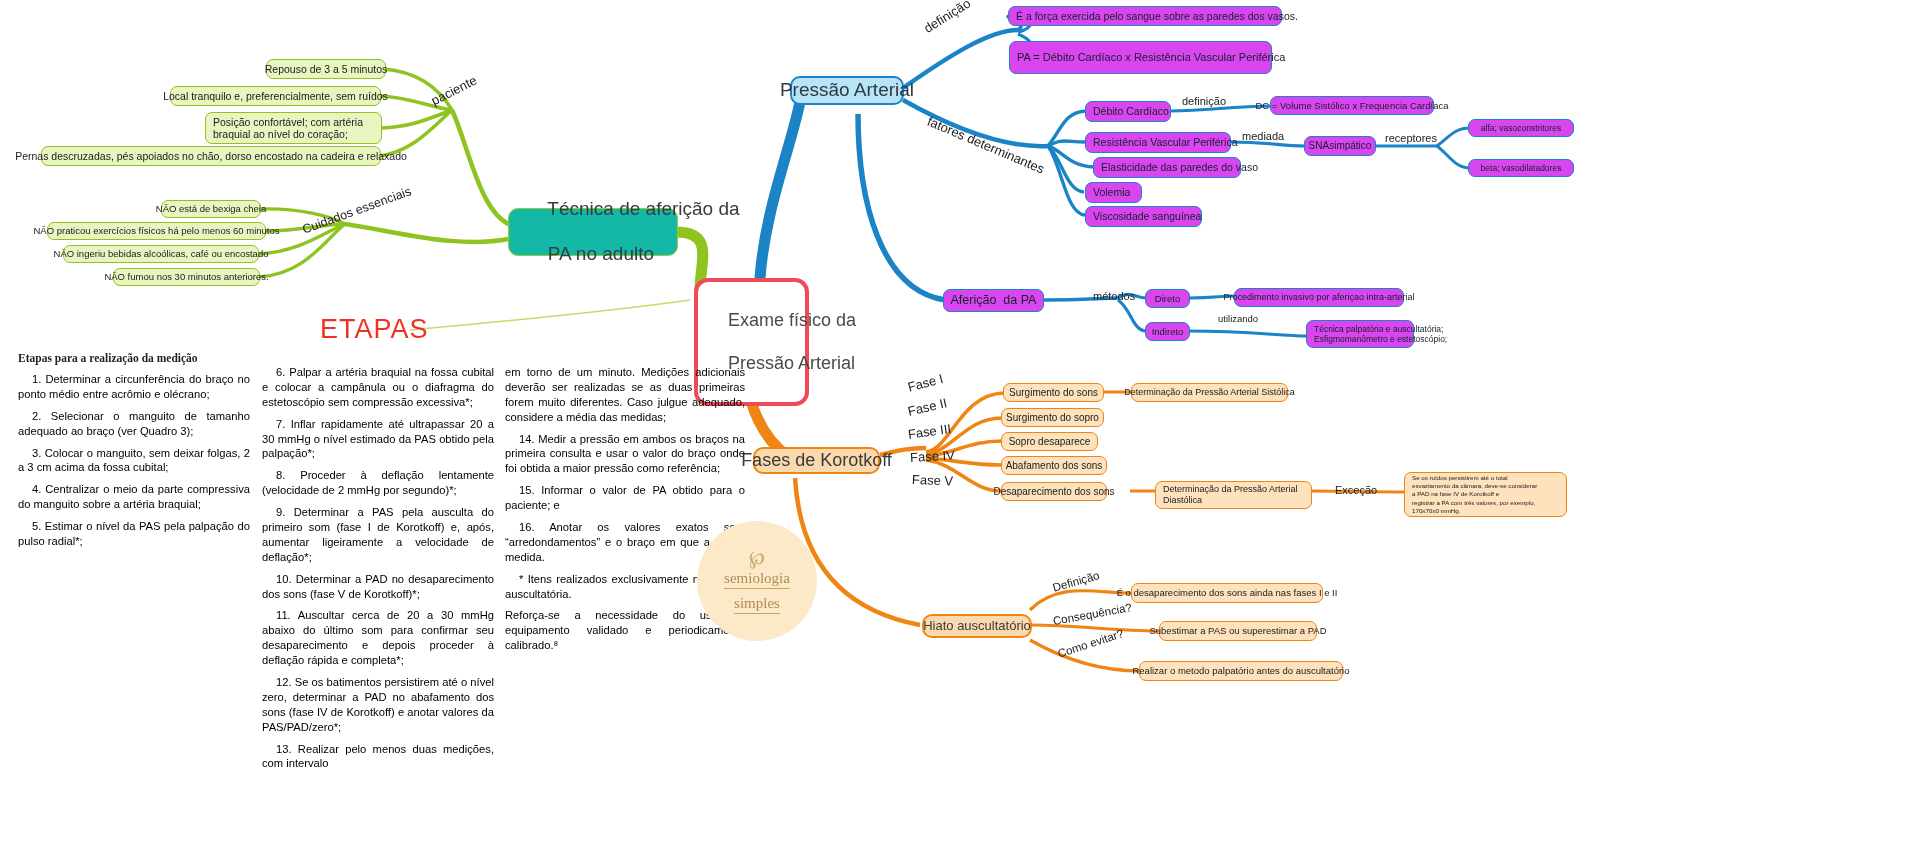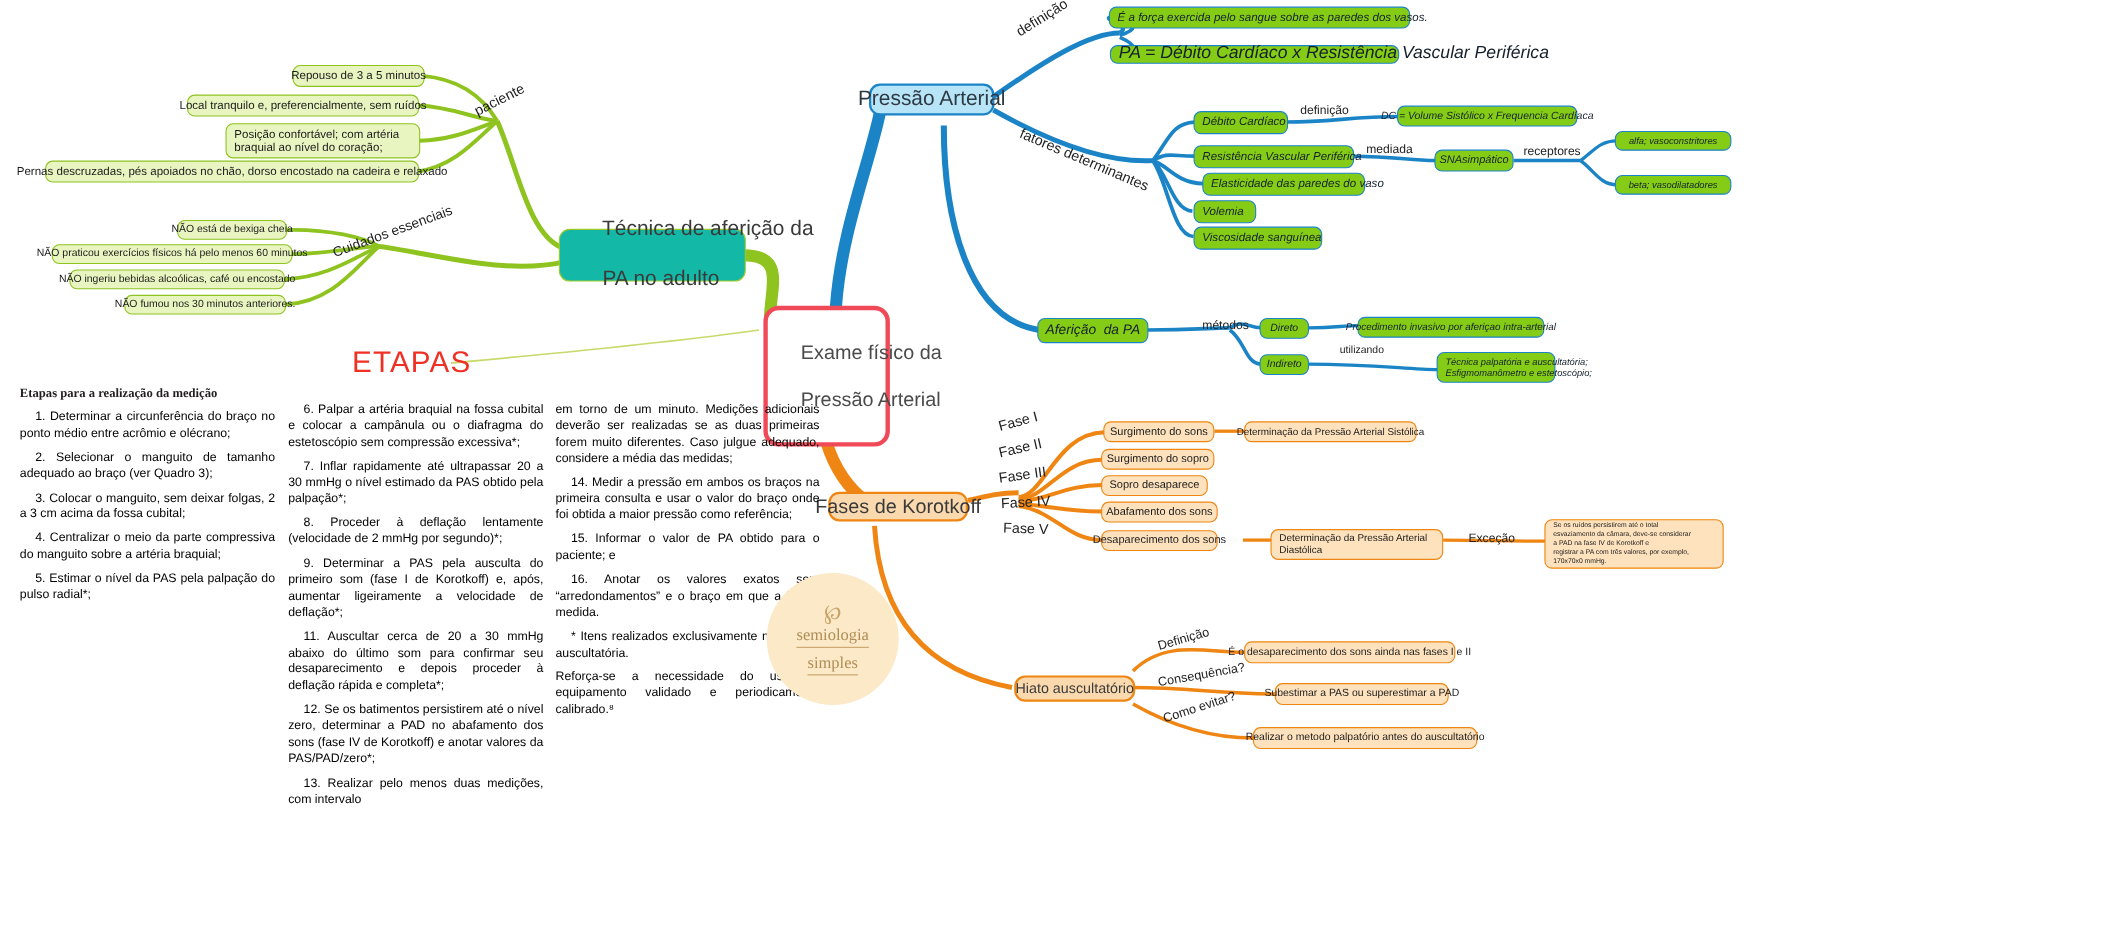--- a/index.html
+++ b/index.html
@@ -11,21 +11,21 @@
   .node{position:absolute;box-sizing:border-box;border-radius:7px;
         display:flex;align-items:center;justify-content:flex-start;
         padding:2px 7px;white-space:pre;line-height:1.18;}
 
   
   .g-node{background:#e9f5c0;border:1.6px solid #8ec320;color:#1b1b1b;}
   .g-root{background:#14b8a6;border:1.9px solid #9ccb2a;color:#3a3a3a;
           font-size:19px;border-radius:10px;}
 
   
-  .b-node{background:#84cc16;border:1.6px solid #1b84c6;color:#15202b;font-style:italic;}
+  .b-node{background:#d946ef;border:1.6px solid #1b84c6;color:#15202b;}
   .b-root{background:#b8e4f8;border:2px solid #1b84c6;color:#2d3a44;font-size:19px;border-radius:10px;}
 
   
   .o-node{background:#fde2bd;border:1.6px solid #ef8512;color:#1b1b1b;}
   .o-root{background:#fbd9ae;border:2px solid #ef8512;color:#3a3a3a;font-size:18px;border-radius:10px;}
 
   
   .center-node{position:absolute;background:#ffffff;border:4px solid #f04a58;
      border-radius:14px;color:#4a4a4a;font-size:18px;line-height:1.2;
      padding:6px 10px;box-sizing:border-box;white-space:pre;}
@@ -151,21 +151,21 @@
   <div class="node g-node" style="left:113px;top:268px;width:147px;height:18px;font-size:9.5px;justify-content:center;">NÃO fumou nos 30 minutos anteriores.</div>
 
   <div class="etapas-title" style="left:320px;top:314px;">ETAPAS</div>
 
   <div class="node b-root" style="left:790px;top:76px;width:114px;height:29px;justify-content:center;">Pressão Arterial</div>
 
   <div class="edge-label" style="left:925px;top:22px;transform:rotate(-32deg);font-size:13px;">definição</div>
   <div class="edge-label" style="left:928px;top:113px;transform:rotate(23deg);font-size:13px;">fatores determinantes</div>
 
   <div class="node b-node" style="left:1008px;top:6px;width:274px;height:20px;font-size:10.5px;">É a força exercida pelo sangue sobre as paredes dos vasos.</div>
-  <div class="node b-node" style="left:1009px;top:41px;width:263px;height:17px;font-size:16px;">PA = Débito Cardíaco x Resistência Vascular Periférica</div>
+  <div class="node b-node" style="left:1009px;top:41px;width:263px;height:33px;font-size:11px;">PA = Débito Cardíaco x Resistência Vascular Periférica</div>
 
   <div class="node b-node" style="left:1085px;top:101px;width:86px;height:21px;font-size:10.5px;">Débito Cardíaco</div>
   <div class="node b-node" style="left:1085px;top:132px;width:146px;height:21px;font-size:10.5px;">Resistência Vascular Periférica</div>
   <div class="node b-node" style="left:1093px;top:157px;width:148px;height:21px;font-size:10.5px;">Elasticidade das paredes do vaso</div>
   <div class="node b-node" style="left:1085px;top:182px;width:57px;height:21px;font-size:10.5px;">Volemia</div>
   <div class="node b-node" style="left:1085px;top:206px;width:117px;height:21px;font-size:10.5px;">Viscosidade sanguínea</div>
 
   <div class="edge-label el-sm" style="left:1182px;top:95px;">definição</div>
   <div class="node b-node" style="left:1270px;top:96px;width:164px;height:19px;font-size:9.5px;justify-content:center;">DC = Volume Sistólico x Frequencia Cardíaca</div>
 
@@ -230,20 +230,21 @@
     <p>3. Colocar o manguito, sem deixar folgas, 2 a 3 cm acima da fossa cubital;</p>
     <p>4. Centralizar o meio da parte compressiva do manguito sobre a artéria braquial;</p>
     <p>5. Estimar o nível da PAS pela palpação do pulso radial*;</p>
   </div>
 
   <div class="art-col" style="left:262px;top:365px;width:232px;">
     <p>6. Palpar a artéria braquial na fossa cubital e colocar a campânula ou o diafragma do estetoscópio sem compressão excessiva*;</p>
     <p>7. Inflar rapidamente até ultrapassar 20 a 30 mmHg o nível estimado da PAS obtido pela palpação*;</p>
     <p>8. Proceder à deflação lentamente (velocidade de 2 mmHg por segundo)*;</p>
     <p>9. Determinar a PAS pela ausculta do primeiro som (fase I de Korotkoff) e, após, aumentar ligeiramente a velocidade de deflação*;</p>
+    <p>10. Determinar a PAD no desaparecimento dos sons (fase V de Korotkoff)*;</p>
     <p>11. Auscultar cerca de 20 a 30 mmHg abaixo do último som para confirmar seu desaparecimento e depois proceder à deflação rápida e completa*;</p>
     <p>12. Se os batimentos persistirem até o nível zero, determinar a PAD no abafamento dos sons (fase IV de Korotkoff) e anotar valores da PAS/PAD/zero*;</p>
     <p>13. Realizar pelo menos duas medições, com intervalo</p>
   </div>
 
   <div class="art-col" style="left:505px;top:365px;width:240px;">
     <p style="text-indent:0;">em torno de um minuto. Medições adicionais deverão ser realizadas se as duas primeiras forem muito diferentes. Caso julgue adequado, considere a média das medidas;</p>
     <p>14. Medir a pressão em ambos os braços na primeira consulta e usar o valor do braço onde foi obtida a maior pressão como referência;</p>
     <p>15. Informar o valor de PA obtido para o paciente; e</p>
     <p>16. Anotar os valores exatos sem “arredondamentos” e o braço em que a PA foi medida.</p>

